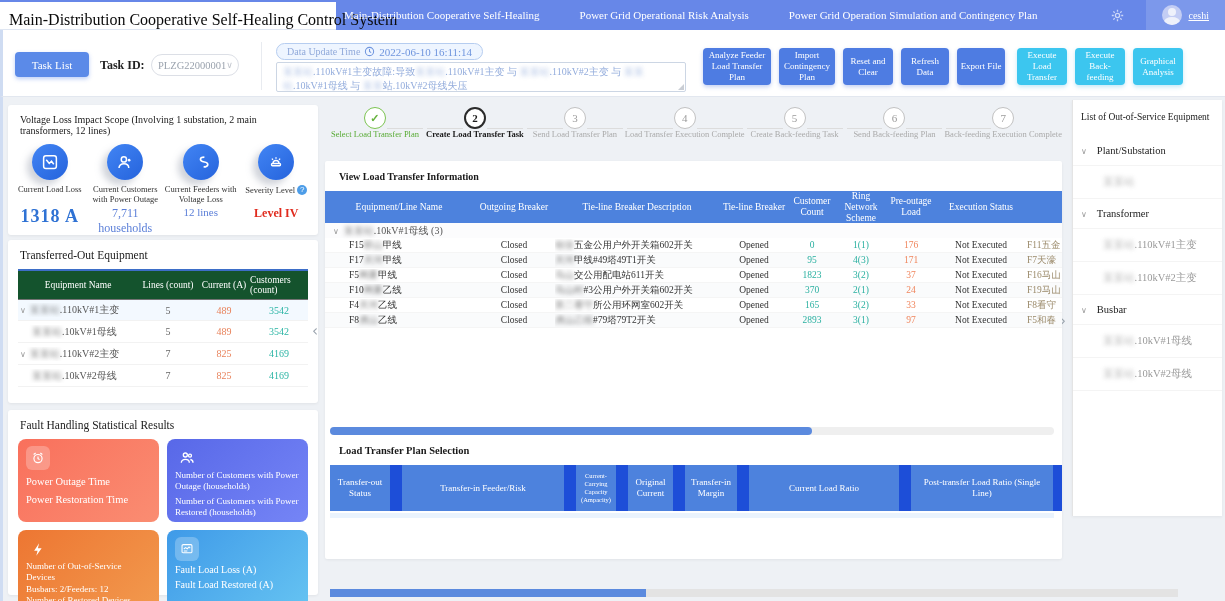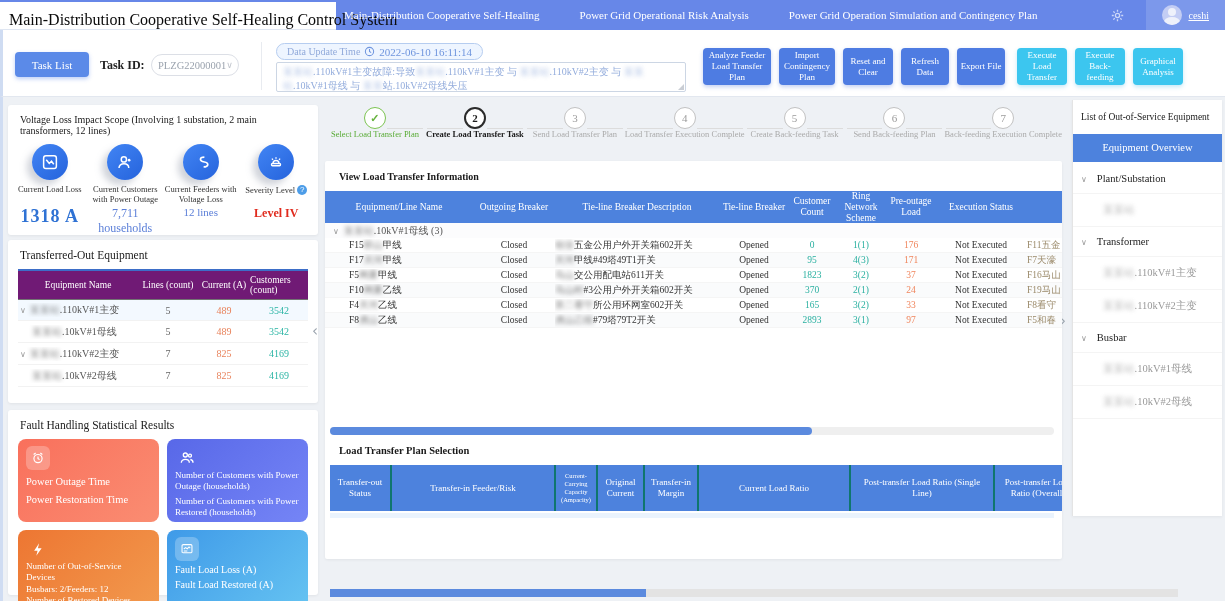--- a/index.html
+++ b/index.html
@@ -52,21 +52,21 @@
 .stat-label{font-size:8.5px;color:#333;line-height:1.15;height:21px;margin-top:5px}
 .help{display:inline-block;width:10px;height:10px;border-radius:50%;background:#4d9de8;color:#fff;font-size:8px;line-height:10px;text-align:center;vertical-align:1px;font-family:"Liberation Sans",sans-serif}
 .v0{font-size:18px;font-weight:bold;color:#2f72d4;letter-spacing:1px}
 .v1{font-size:12px;color:#5b7fd8}
 .v2{font-size:11px;color:#5b7fd8}
 .v3{font-size:12px;color:#e02b1e;font-weight:bold}
 
 #card-transfer-out{left:8px;top:240px;width:310px;height:163px}
 .to-table{margin:4px 10px 0 10px}
 .to-head,.to-row{display:grid;grid-template-columns:120px 60px 52px 58px;align-items:center}
-.to-head{background:#701a75;border-top:2px solid #3d6ec8;color:#fff;font-size:9.5px;text-align:center;height:30px;line-height:1.1}
+.to-head{background:#14532d;border-top:2px solid #3d6ec8;color:#fff;font-size:9.5px;text-align:center;height:30px;line-height:1.1}
 .to-row{height:22px;font-size:10px;border-bottom:1px solid #f2f2f2;cursor:pointer}
 .to-row.sel{background:#f3f9ff;border-top:1px solid #737373}
 .to-name{text-align:left;color:#555;white-space:nowrap;overflow:hidden}
 .to-caret{color:#999;font-size:8px;margin:0 4px 0 2px}
 .to-ind{display:inline-block;width:14px}
 .to-c{text-align:center;color:#666}
 .to-cur{text-align:center;color:#e8835c}
 .to-cus{text-align:center;color:#2cb5a5}
 
 #card-faultstats{left:8px;top:410px;width:310px;height:185px}
@@ -109,21 +109,21 @@
 .tt-row:nth-child(odd){background:#fafbfc}
 .c-name{padding-left:24px;text-align:left;white-space:nowrap;overflow:hidden}
 .c-center{text-align:center}
 .c-desc{text-align:left;white-space:nowrap;overflow:hidden}
 .c-teal{color:#2ab0a0;text-align:center}
 .c-orange{color:#f0855c;text-align:center}
 .c-next{color:#9b8a6a;text-align:left;white-space:nowrap;overflow:hidden}
 .tt-scroll{position:absolute;left:5px;top:266px;width:724px;height:8px;background:#efefef;border-radius:4px;cursor:pointer}
 .tt-thumb{width:482px;height:8px;background:#5b8ade;border-radius:4px;cursor:grab}
 .plan-title{position:absolute;left:14px;top:284px;font-size:10.5px;font-weight:bold;color:#1a1a1a}
-.plan-head{position:absolute;left:5px;top:304px;width:740px;display:grid;grid-template-columns:60px 162px 40px 45px 52px 150px 142px 86px;gap:2px;background:#0f766e}
+.plan-head{position:absolute;left:5px;top:304px;width:740px;display:grid;grid-template-columns:60px 162px 40px 45px 52px 150px 142px 86px;gap:12px;background:#1d4ed8}
 .plan-cell{background:#4d82dd;color:#fff;font-size:9px;line-height:1.2;height:46px;display:flex;align-items:center;justify-content:center;text-align:center;padding:2px}
 .plan-cell.tiny{font-size:6.5px}
 .plan-band{position:absolute;left:5px;top:352px;width:724px;height:5px;background:#eaf3fd}
 .page-hscroll{position:absolute;left:330px;top:589px;width:848px;height:8px;background:#e3e3e3;cursor:pointer}
 .page-hthumb{width:316px;height:8px;background:#5b8ade;cursor:grab}
 
 
 .col-arrow{position:absolute;color:#9aa3ad;font-size:15px;cursor:pointer;font-family:"DejaVu Sans",sans-serif}
 #arrow-left{left:312px;top:322px}
 #arrow-right{left:1060px;top:312px}
@@ -466,21 +466,20 @@
     <div class="plan-band"></div>
   </div>
 </div>
 
 <div class="page-hscroll">
   <div class="page-hthumb"></div>
 </div>
 
 <div class="right">
   <div class="right-title">List of Out-of-Service Equipment</div>
-  <div class="overview-btn">Equipment Overview</div>
   <div class="tree">
     <div class="tree-cat"><span class="tt-caret">∨</span><span>Plant/Substation</span></div>
     <div class="tree-item"><span class="blur">某某站</span></div>
     <div class="tree-cat"><span class="tt-caret">∨</span><span>Transformer</span></div>
     <div class="tree-item"><span class="blur">某某站</span><span>.110kV#1主变</span></div>
     <div class="tree-item"><span class="blur">某某站</span><span>.110kV#2主变</span></div>
     <div class="tree-cat"><span class="tt-caret">∨</span><span>Busbar</span></div>
     <div class="tree-item"><span class="blur">某某站</span><span>.10kV#1母线</span></div>
     <div class="tree-item"><span class="blur">某某站</span><span>.10kV#2母线</span></div>
   </div>

